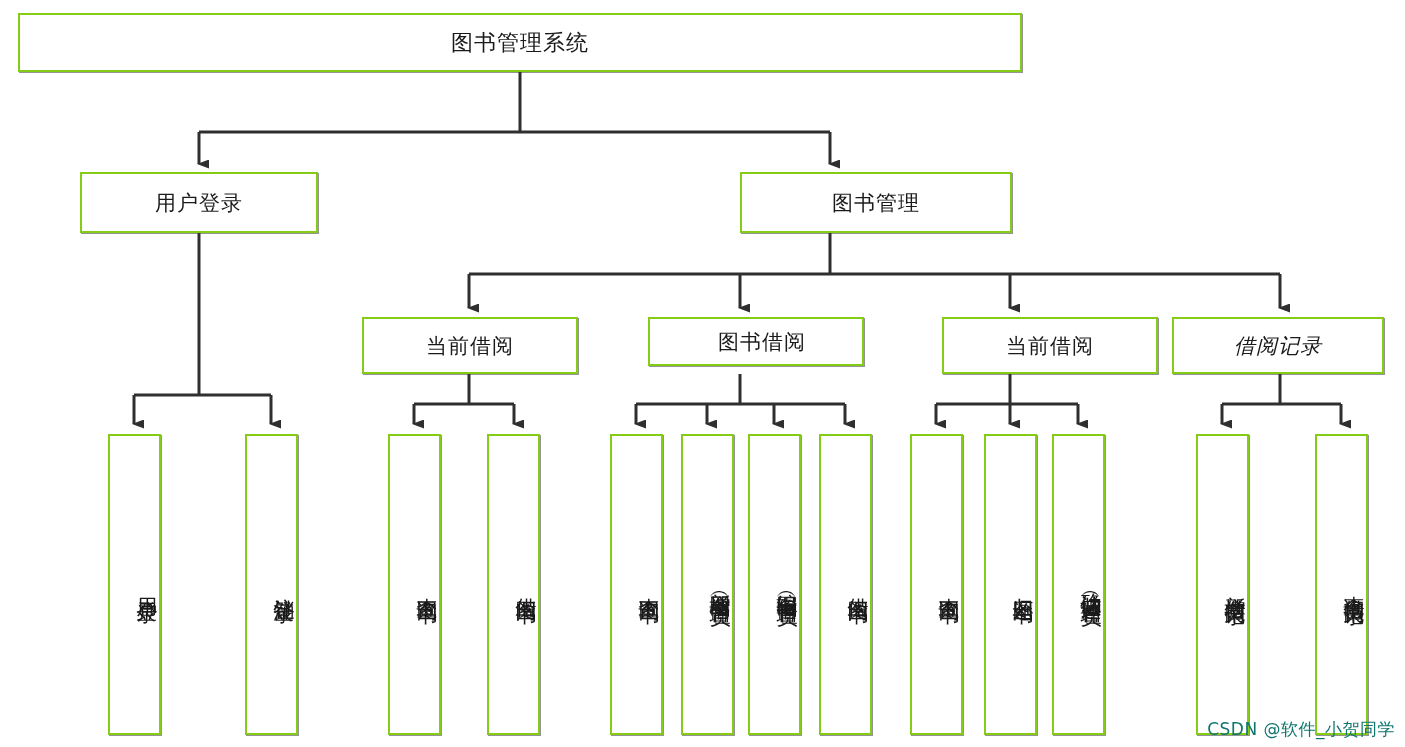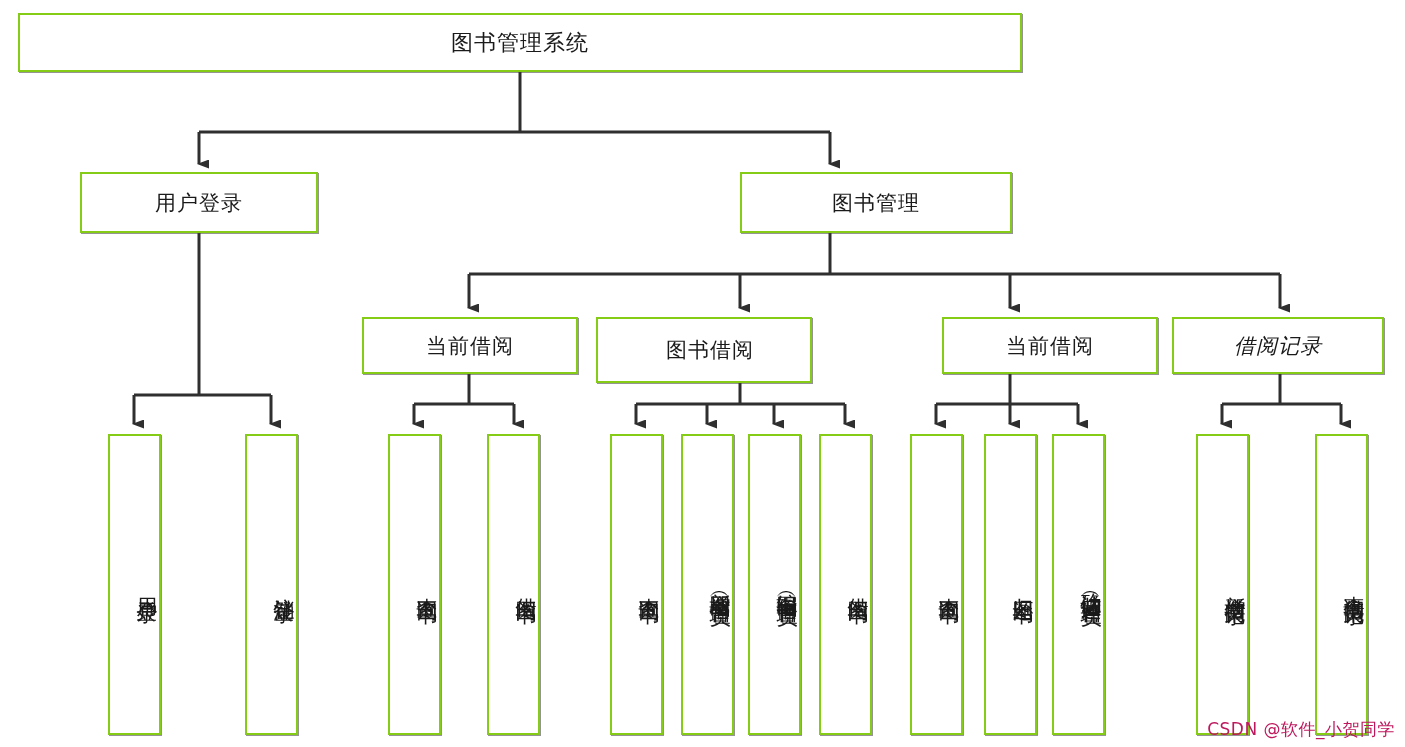--- a/index.html
+++ b/index.html
@@ -57,21 +57,21 @@
     writing-mode: vertical-rl;
     text-orientation: upright;
     white-space: nowrap;
     display: block;
   }
   .watermark {
     position: absolute;
     right: 10px;
     bottom: 6px;
     font-size: 17px;
-    color: #be185d;
+    color: #0f766e;
     letter-spacing: 0.5px;
     white-space: nowrap;
     font-family: "DejaVu Sans", "Liberation Sans", sans-serif;
   }
 </style>
 </head>
 <body>
 
 <div id="diagram">
 
@@ -132,21 +132,21 @@
   <div class="node horiz" style="left:80px; top:172px; width:238px; height:61px;">
     <span>用户登录</span>
   </div>
   <div class="node horiz" style="left:712px; top:172px; width:272px; height:61px;margin-left:28px;">
     <span>图书管理</span>
   </div>
 
   <div class="node horiz" style="left:362px; top:317px; width:216px; height:57px;">
     <span>当前借阅</span>
   </div>
-  <div class="node horiz" style="left:596px; top:317px; width:216px; height:66px;padding-left:12px;">
+  <div class="node horiz" style="left:648px; top:317px; width:216px; height:49px;padding-left:12px;">
     <span>图书借阅</span>
   </div>
   <div class="node horiz" style="left:942px; top:317px; width:216px; height:57px;">
     <span>当前借阅</span>
   </div>
   <div class="node horiz" style="left:1172px; top:317px; width:212px; height:57px;font-style:italic;">
     <span>借阅记录</span>
   </div>
 
   <div class="node leaf" style="left:108px; top:434px; width:53px; height:301px;">

